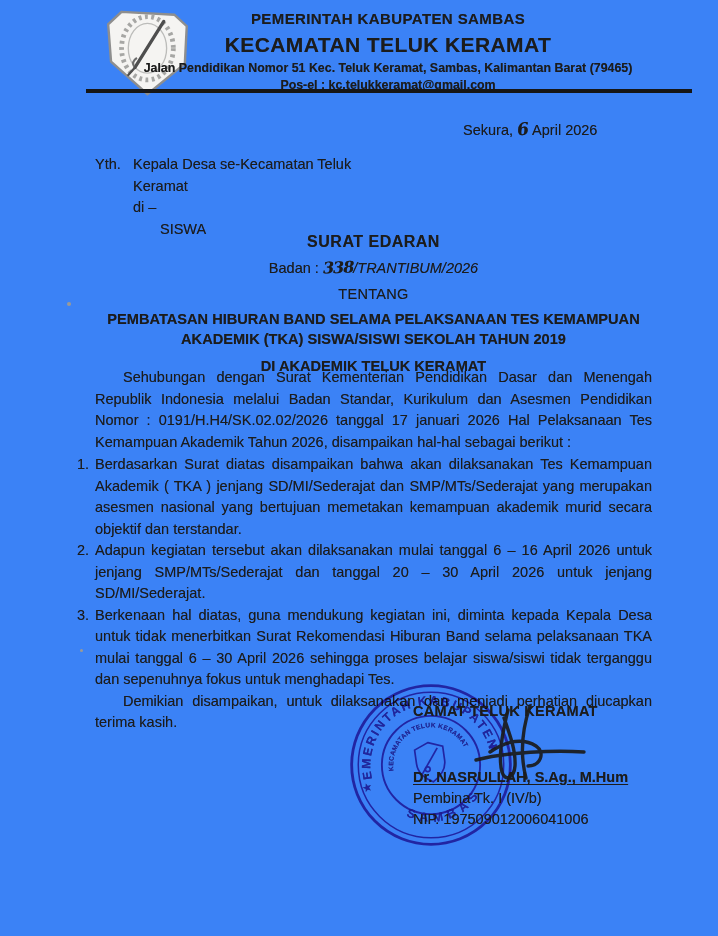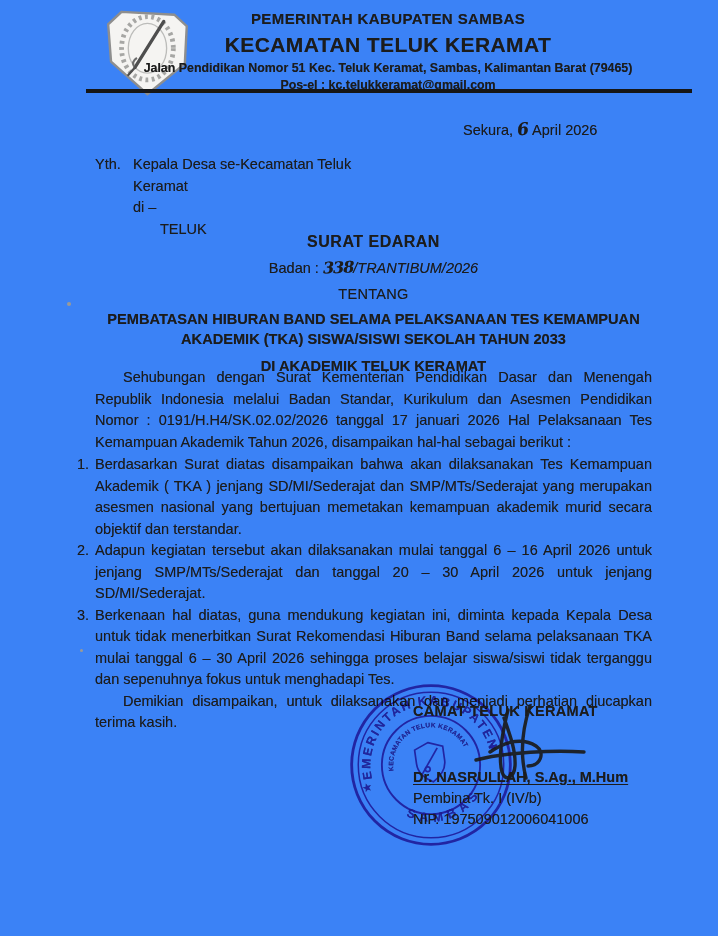--- a/index.html
+++ b/index.html
@@ -77,31 +77,31 @@
     <span class="hand hand-day">6</span>
     <span>April 2026</span>
   </div>
 
   <div class="addressee">
     <div class="yth">Yth.</div>
     <div>
       <div>Kepala Desa se-Kecamatan Teluk</div>
       <div>Keramat</div>
       <div>di –</div>
-      <div class="tempat">TELUK</div>
+      <div class="tempat">SISWA</div>
     </div>
   </div>
 
   <div class="title-block">
     <div><span class="t-heading">SURAT EDARAN</span></div>
     <div class="t-nomor">
       <span>Badan : </span><span class="hand hand-num">338</span><span class="ital">/TRANTIBUM/2026</span>
     </div>
     <div class="t-tentang">TENTANG</div>
-    <div class="t-subject">PEMBATASAN HIBURAN BAND SELAMA PELAKSANAAN TES KEMAMPUAN AKADEMIK (TKA) SISWA/SISWI SEKOLAH TAHUN 2033</div>
+    <div class="t-subject">PEMBATASAN HIBURAN BAND SELAMA PELAKSANAAN TES KEMAMPUAN AKADEMIK (TKA) SISWA/SISWI SEKOLAH TAHUN 2019</div>
     <div class="t-loc">DI AKADEMIK TELUK KERAMAT</div>
   </div>
 
   <div class="body-block">
     <p class="opening">Sehubungan dengan Surat Kementerian Pendidikan Dasar dan Menengah Republik Indonesia melalui Badan Standar, Kurikulum dan Asesmen Pendidikan Nomor : 0191/H.H4/SK.02.02/2026 tanggal 17 januari 2026 Hal Pelaksanaan Tes Kemampuan Akademik Tahun 2026, disampaikan hal-hal sebagai berikut :</p>
     <div class="list">
       <div class="item">
         <span class="num">1.</span>
         <span>Berdasarkan Surat diatas disampaikan bahwa akan dilaksanakan Tes Kemampuan Akademik ( TKA ) jenjang SD/MI/Sederajat dan SMP/MTs/Sederajat yang merupakan asesmen nasional yang bertujuan memetakan kemampuan akademik murid secara objektif dan terstandar.</span>
       </div>

